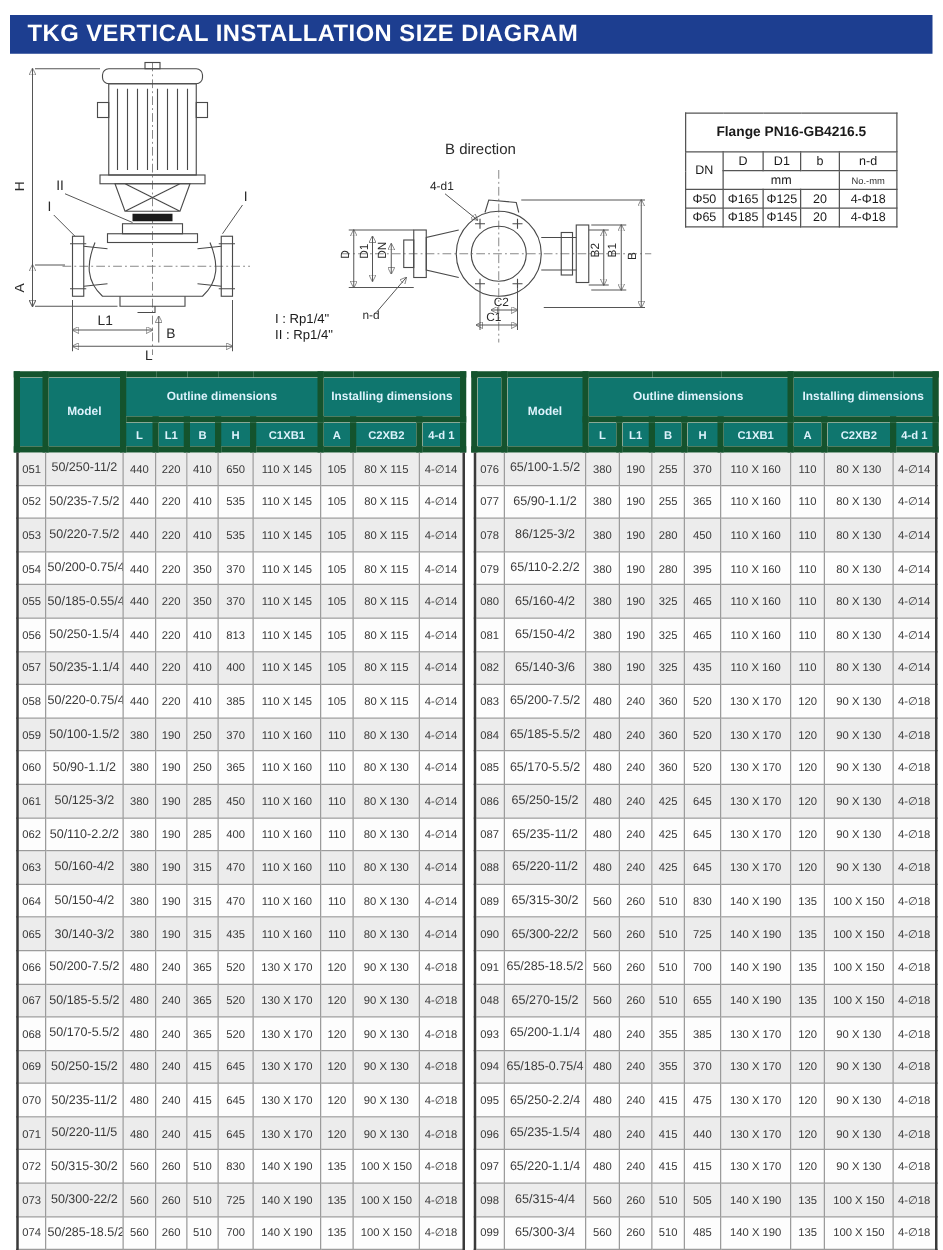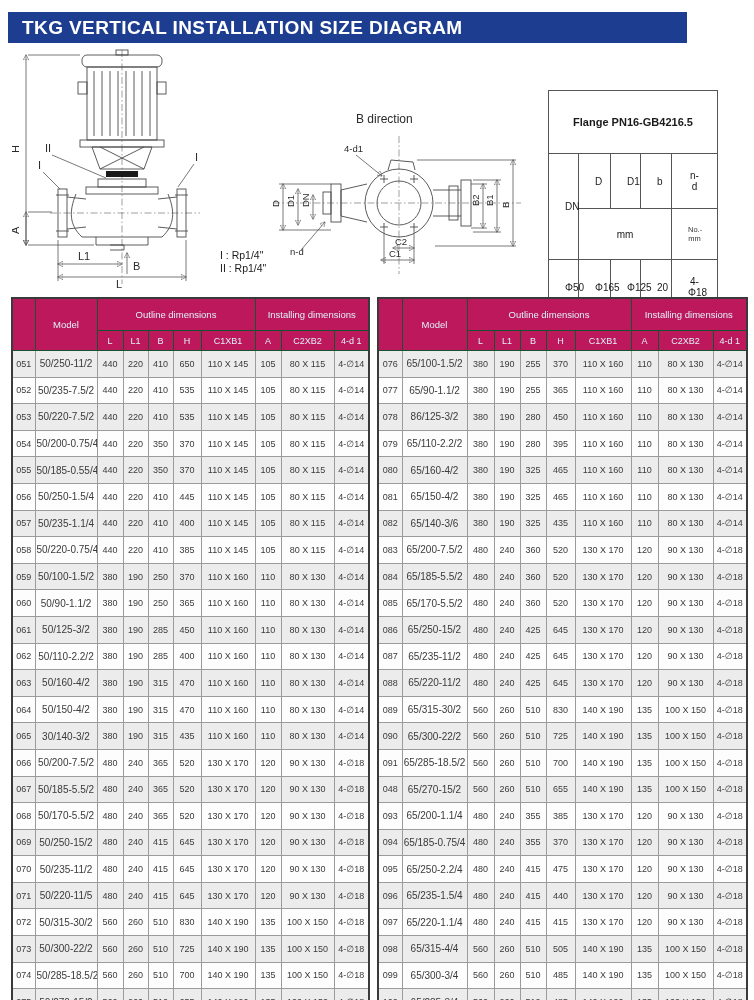--- a/index.html
+++ b/index.html
@@ -1,36 +1,36 @@
 <!DOCTYPE html>
 <html><head>
 <meta charset="utf-8">
 <style>
   html,body{margin:0;padding:0;background:#fff;}
   body{width:754px;height:1000px;position:relative;font-family:"Liberation Sans",sans-serif;overflow:hidden;}
-  .titlebar{position:absolute;left:8px;top:12px;width:679px;height:31px;background:#1d3e90;box-sizing:border-box;
+  .titlebar{position:absolute;left:8px;top:12px;width:738px;height:31px;background:#1d3e90;box-sizing:border-box;
             color:#fff;font-weight:bold;font-size:19px;line-height:31px;padding-left:14px;letter-spacing:.4px;}
   .dwg{position:absolute;}
   .dwg path,.dwg rect,.dwg line,.dwg circle{stroke:#4a4a4a;fill:none;stroke-width:.9;}
   .dwg .dim{stroke:#555;stroke-width:.8;}
   .dwg .cl{stroke:#777;stroke-width:.7;stroke-dasharray:7 2.5 1.5 2.5;}
   .dwg text{fill:#2a2a2a;font-size:11px;stroke:none;font-family:"Liberation Sans",sans-serif;}
   .dwg text.sm{font-size:9.5px;}
   .dwg .solid{fill:#1a1a1a;stroke:none;}
   .notes{position:absolute;left:220px;top:249px;font-size:10.5px;line-height:13px;color:#1a1a1a;}
   
   .flange{position:absolute;left:548px;top:90px;width:169px;border-collapse:collapse;table-layout:fixed;
           font-size:10px;color:#1a1a1a;text-align:center;}
-  .flange td,.flange th{border:1px solid #555;padding:16px;height:14px;font-weight:normal;}
+  .flange td,.flange th{border:1px solid #555;padding:0;height:14px;font-weight:normal;}
   .flange .ttl{height:30px;font-size:11px;font-weight:bold;}
   .flange .nomm{font-size:7.5px;color:#333;}
   
   .spec{position:absolute;top:297px;border-collapse:collapse;table-layout:fixed;text-align:center;
         font-size:9px;color:#3a3a3a;border:2px solid #3a3a3a;}
-  .spec th{background:#be185d;color:#ddf2fc;font-weight:normal;border:1px solid #14532d;padding:0;overflow:hidden;}
+  .spec th{background:#0f766e;color:#ddf2fc;font-weight:bold;border:5px solid #14532d;padding:0;overflow:hidden;}
   .spec tr.grp th{height:31px;font-size:9.5px;}
   .spec tr.sub th{height:19px;font-size:9px;}
   .spec thead{border-bottom:1.5px solid #333;}
   .spec td{border:1px solid #9b9b9b;height:25.6px;padding:0 1px;white-space:nowrap;overflow:hidden;}
   .spec tbody tr:nth-child(odd){background:#ececec;}
   .spec tbody tr:nth-child(even){background:#fdfdfd;}
   .spec td:nth-child(2){font-size:10px;}
   #specL{left:11px;width:357px;}
   #specR{left:377px;width:369px;}
 </style>
@@ -273,21 +273,21 @@
         <td>105</td>
         <td>80 X 115</td>
         <td>4-∅14</td>
       </tr>
       <tr>
         <td>056</td>
         <td>50/250-1.5/4</td>
         <td>440</td>
         <td>220</td>
         <td>410</td>
-        <td>445</td>
+        <td>813</td>
         <td>110 X 145</td>
         <td>105</td>
         <td>80 X 115</td>
         <td>4-∅14</td>
       </tr>
       <tr>
         <td>057</td>
         <td>50/235-1.1/4</td>
         <td>440</td>
         <td>220</td>

